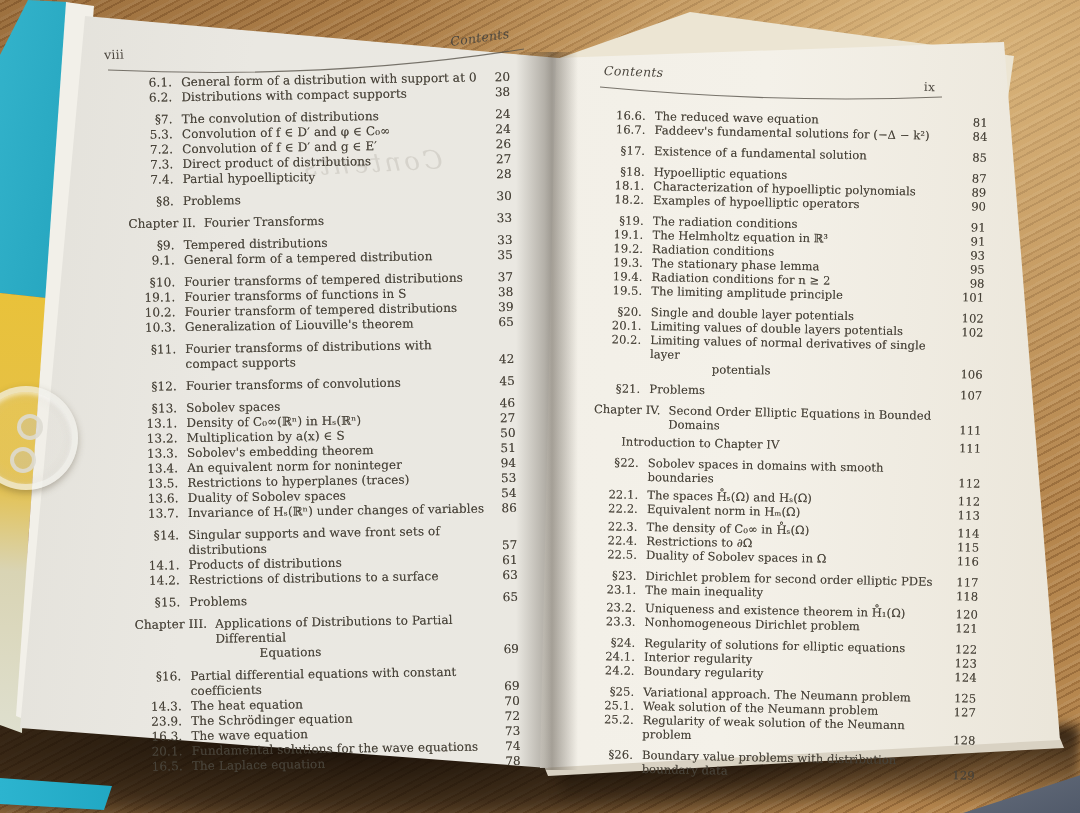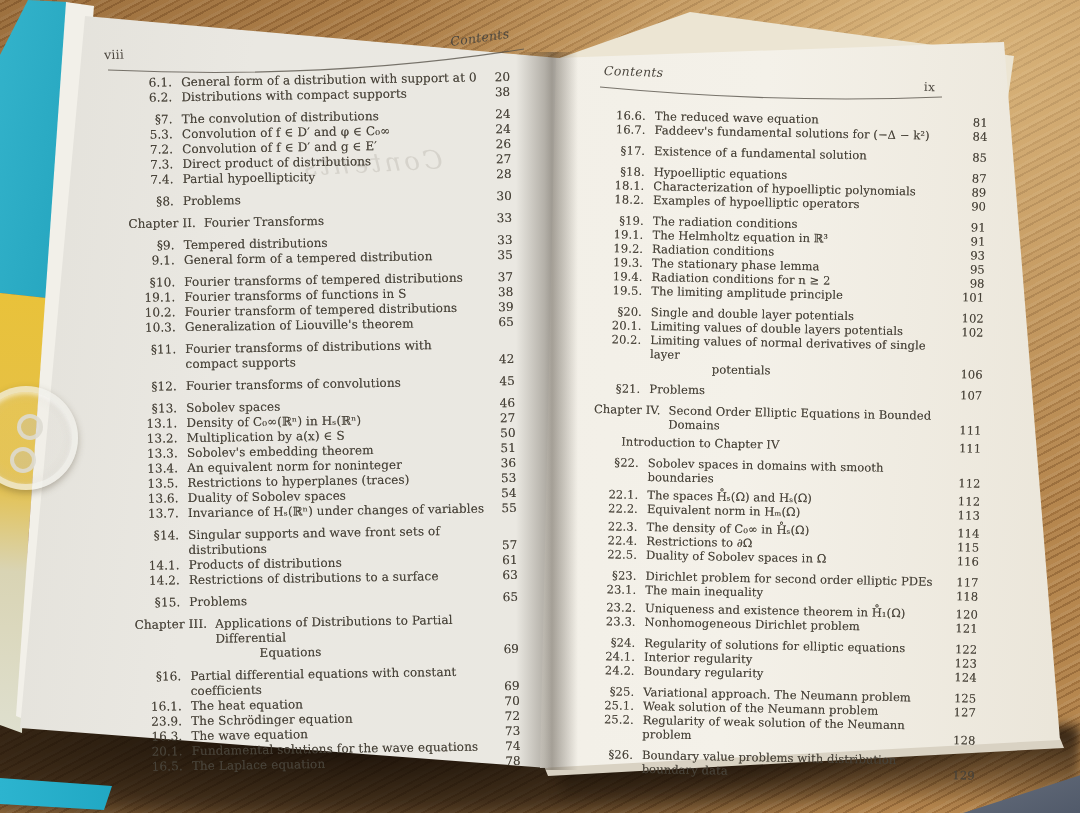--- a/index.html
+++ b/index.html
@@ -325,21 +325,21 @@
         </span>
         <span class="pg">51</span>
       </div>
 
       <div class="row">
         <span class="num">13.4.</span>
         <span class="tt">
           <span class="t1">An equivalent norm for noninteger</span>
 
         </span>
-        <span class="pg">36</span>
+        <span class="pg">94</span>
       </div>
 
       <div class="row">
         <span class="num">13.5.</span>
         <span class="tt">
           <span class="t1">Restrictions to hyperplanes (traces)</span>
 
         </span>
         <span class="pg">53</span>
       </div>
@@ -352,21 +352,21 @@
         </span>
         <span class="pg">54</span>
       </div>
 
       <div class="row">
         <span class="num">13.7.</span>
         <span class="tt">
           <span class="t1">Invariance of Hₛ(ℝⁿ) under changes of variables</span>
 
         </span>
-        <span class="pg">55</span>
+        <span class="pg">86</span>
       </div>
 
       <div class="row gap1">
         <span class="num">§14.</span>
         <span class="tt">
           <span class="t1">Singular supports and wave front sets of distributions</span>
 
         </span>
         <span class="pg">57</span>
       </div>
@@ -410,21 +410,21 @@
       <div class="row gap1">
         <span class="num">§16.</span>
         <span class="tt">
           <span class="t1">Partial differential equations with constant coefficients</span>
 
         </span>
         <span class="pg">69</span>
       </div>
 
       <div class="row">
-        <span class="num">16.1.</span>
+        <span class="num">14.3.</span>
         <span class="tt">
           <span class="t1">The heat equation</span>
 
         </span>
         <span class="pg">70</span>
       </div>
 
       <div class="row">
         <span class="num">23.9.</span>
         <span class="tt">

